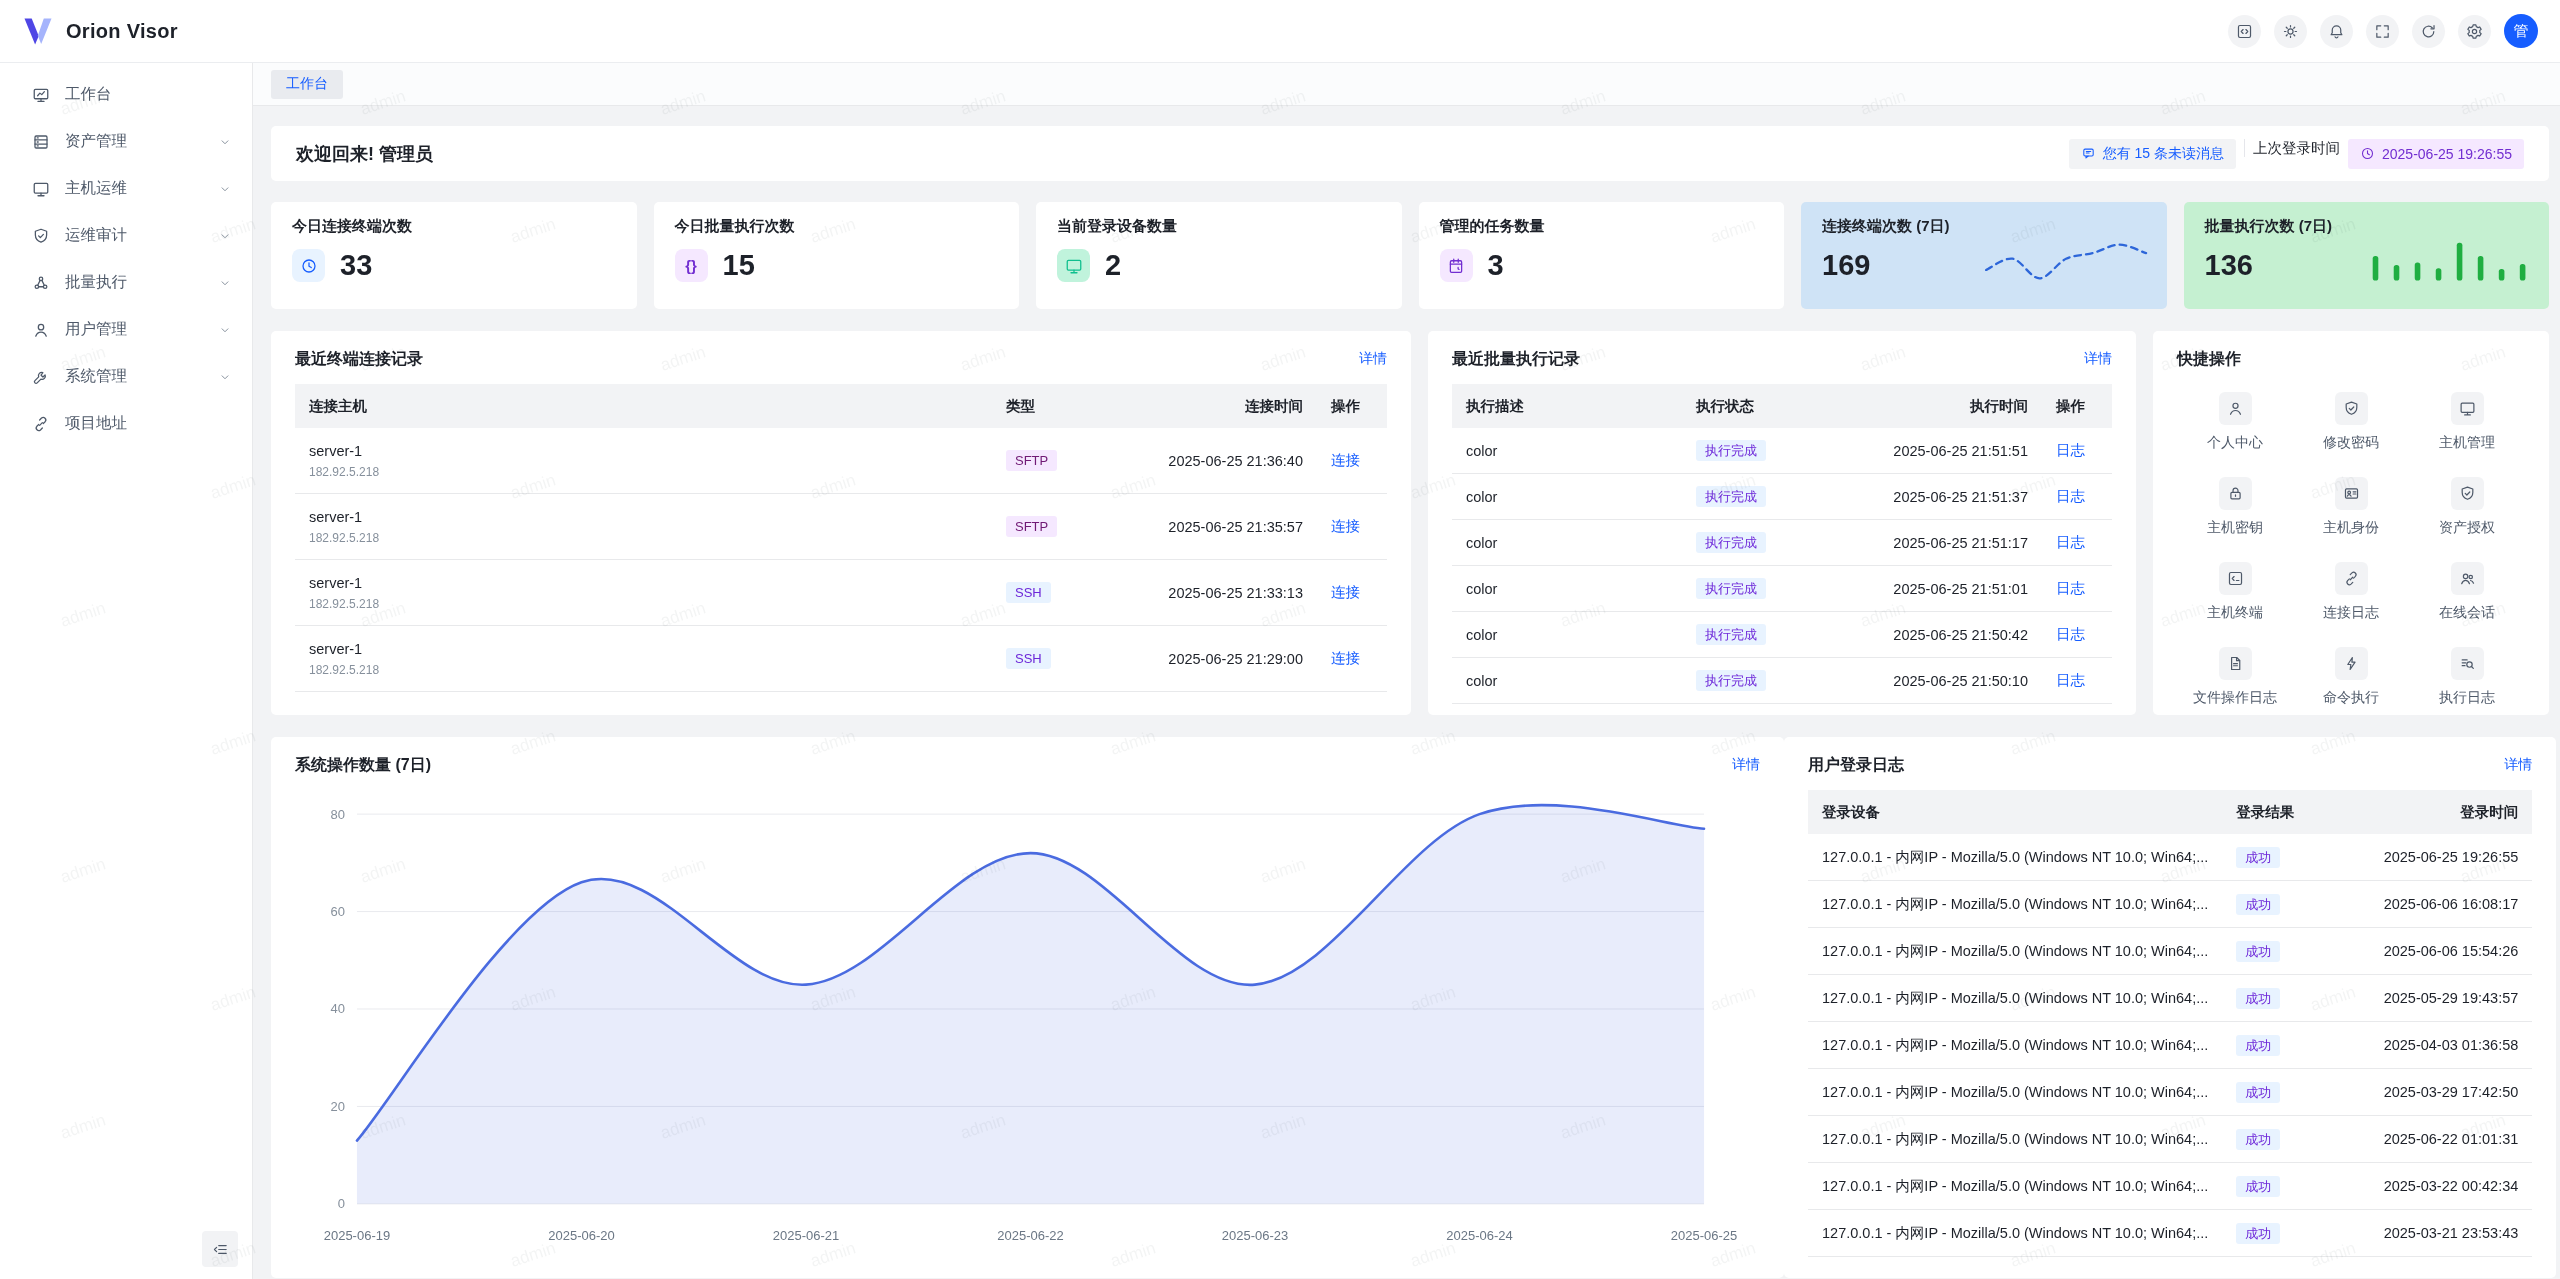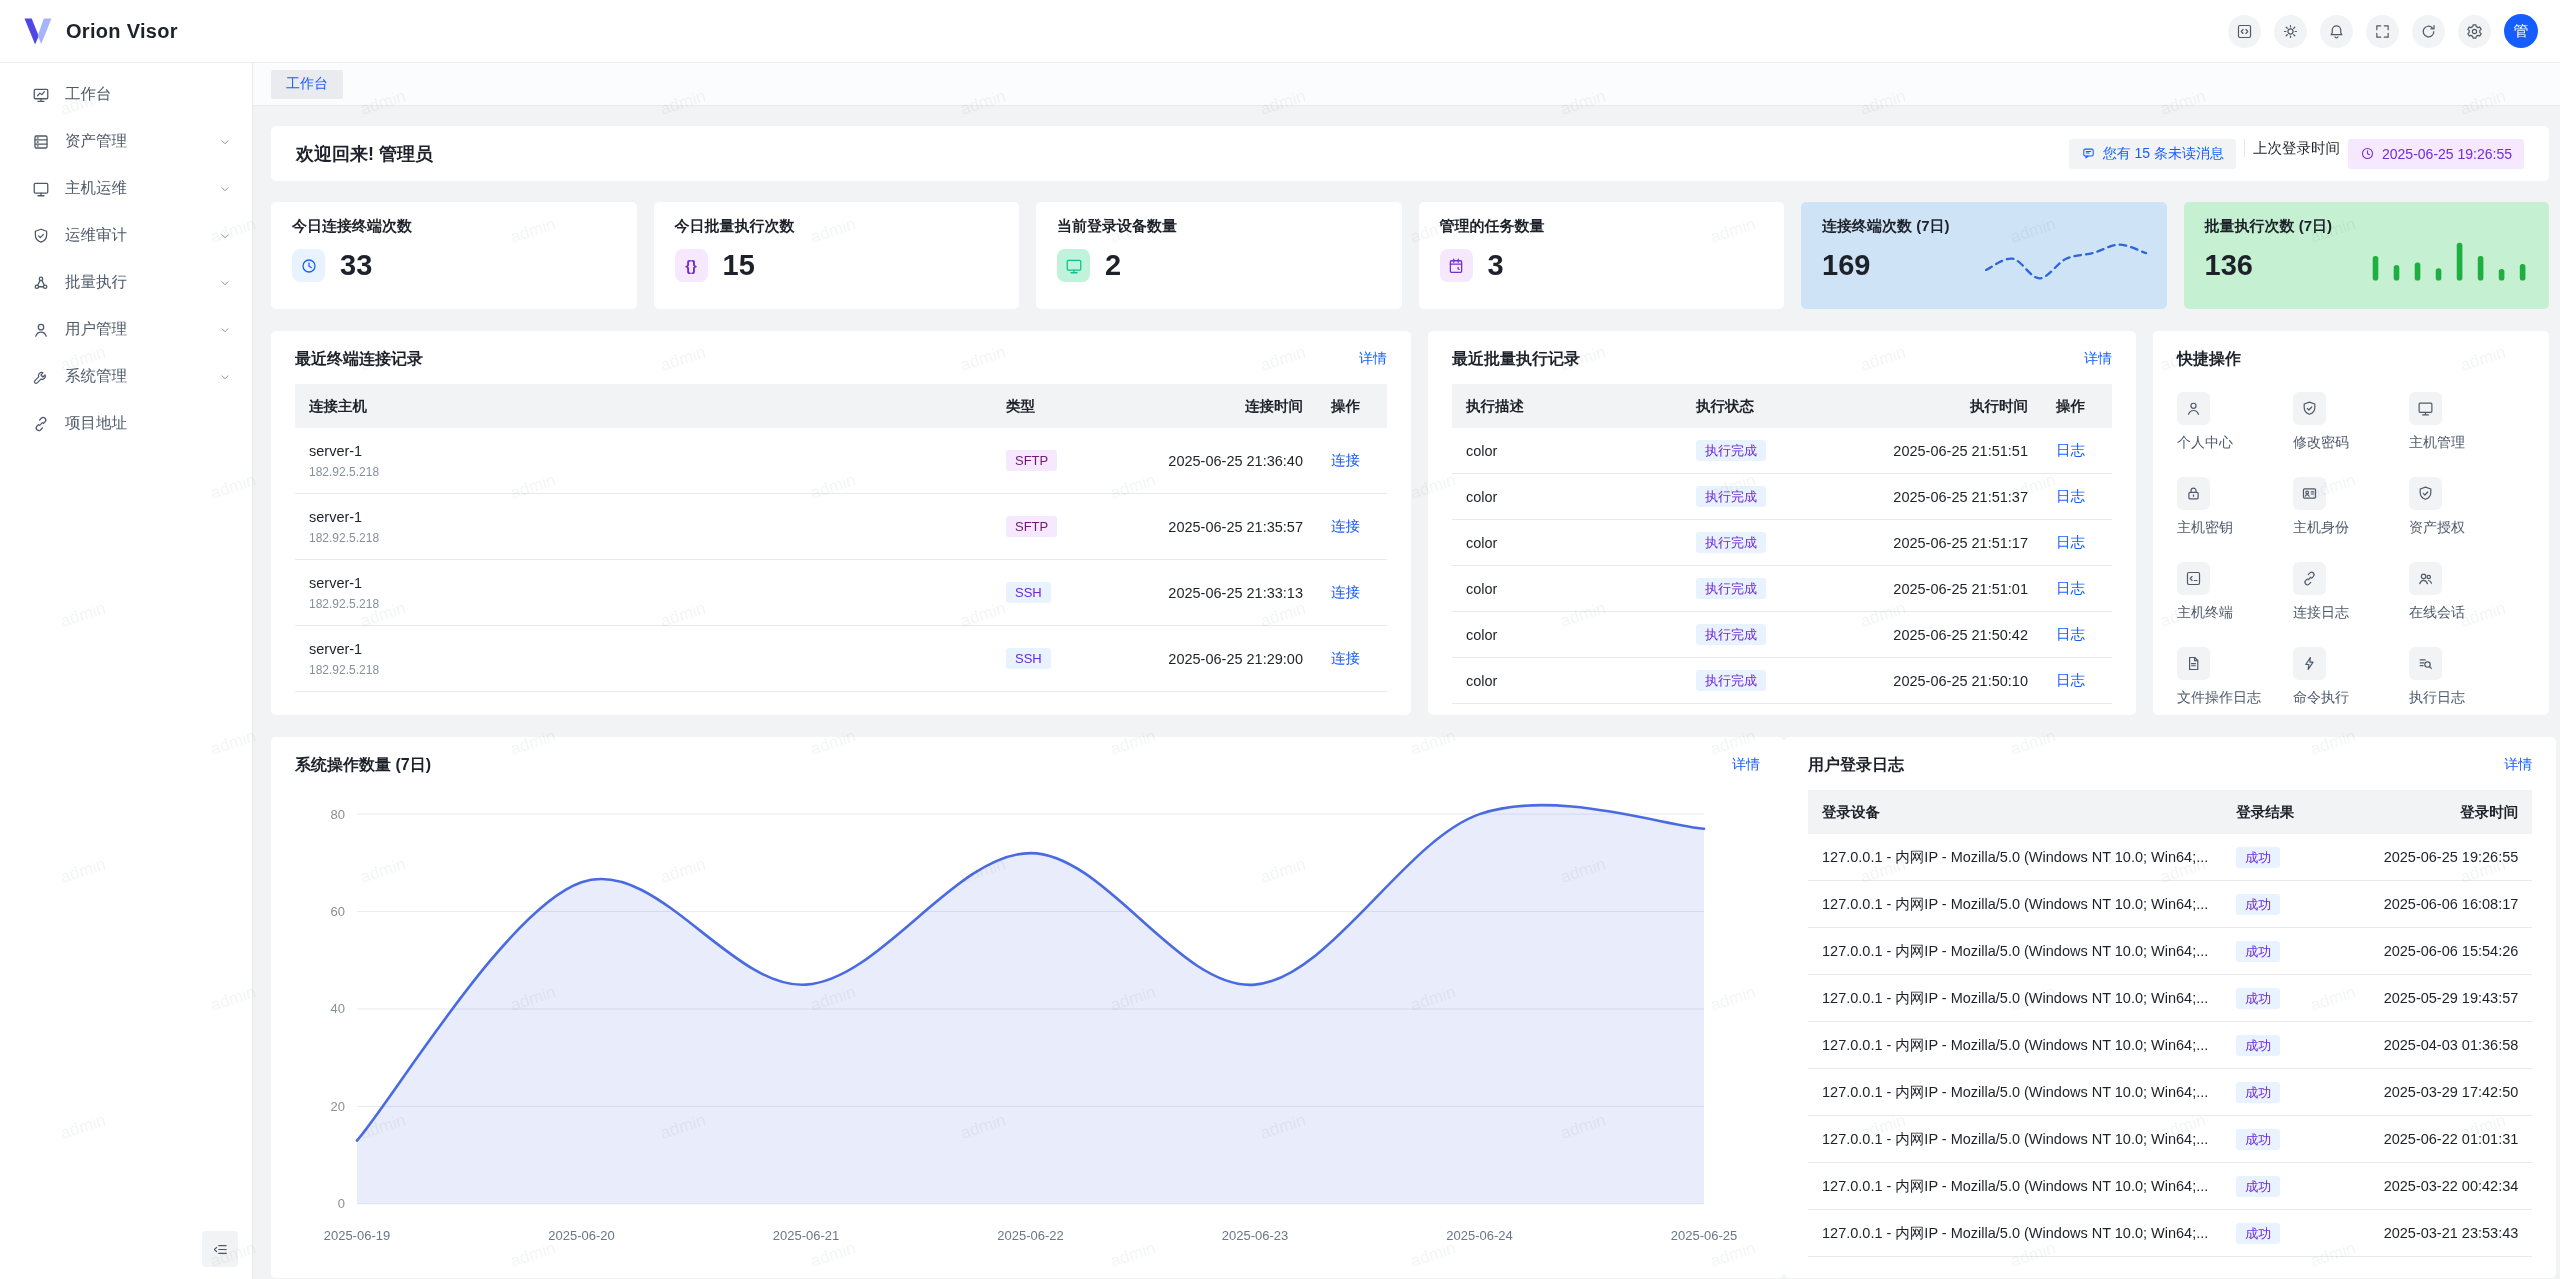--- a/index.html
+++ b/index.html
@@ -83,21 +83,21 @@
   .term-row .ip{color:#86909c;font-size:12px;margin-top:6px;}
   .slim-row{height:46px;}
   .login-row{height:47px;}
   .device{white-space:nowrap;overflow:hidden;color:#1d2129;}
   .tag{display:inline-block;font-size:13px;line-height:21px;padding:0 9px;border-radius:3px;}
   .tag.blue{color:#6d28d9;background:#e8f3ff;}
   .tag.purple{color:#701a75;background:#f5e8ff;}
   .op-link{color:#165dff;text-decoration:none;cursor:pointer;}
   
   .quick-grid{display:grid;grid-template-columns:1fr 1fr 1fr;row-gap:25px;margin-top:20px;}
-  .quick-item{display:flex;flex-direction:column;align-items:flex-start;cursor:pointer;}
+  .quick-item{display:flex;flex-direction:column;align-items:center;cursor:pointer;}
   .quick-chip{width:33px;height:33px;border-radius:6px;background:#f2f3f5;color:#4e5969;display:flex;align-items:center;justify-content:center;}
   .quick-chip svg{width:17px;height:17px;}
   .quick-label{font-size:14px;color:#4e5969;margin-top:9px;white-space:nowrap;}
   
   #main-chart{width:100%;height:472px;margin-top:6px;}
   
   .wm{position:fixed;left:0;top:0;width:2560px;height:1279px;pointer-events:none;z-index:40;overflow:hidden;}
   .wm span{position:absolute;transform:rotate(-18deg);font-size:17px;color:rgba(28,31,38,0.05);}
 </style>
 </head>

